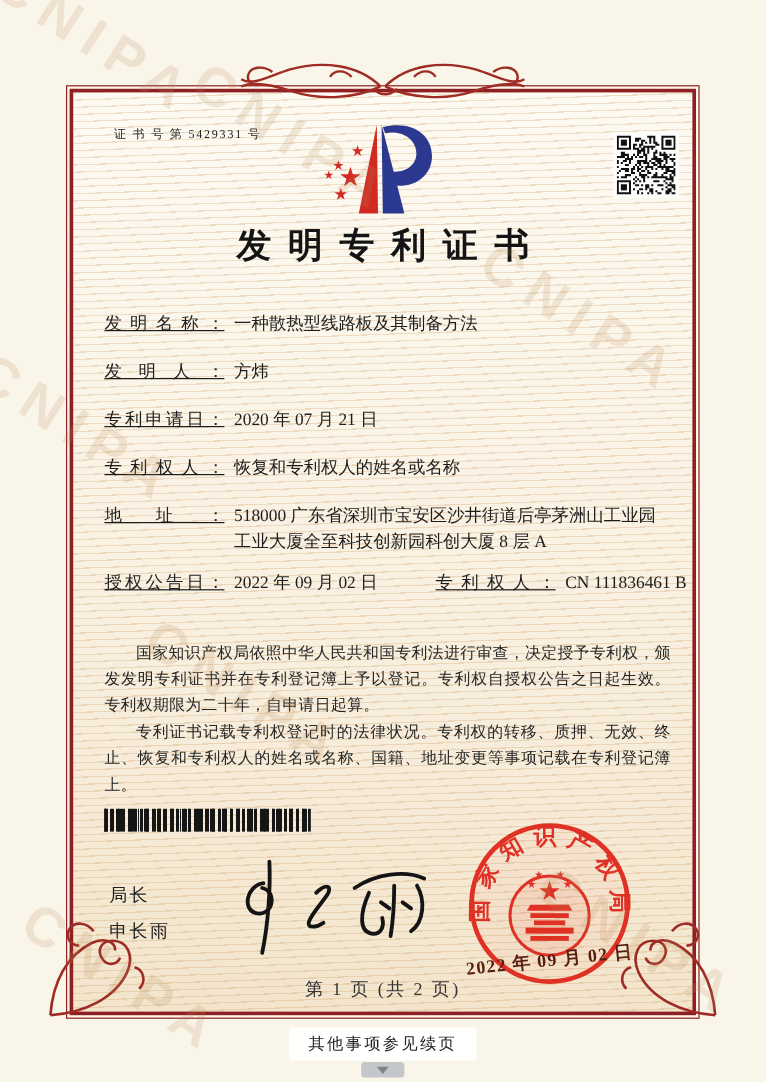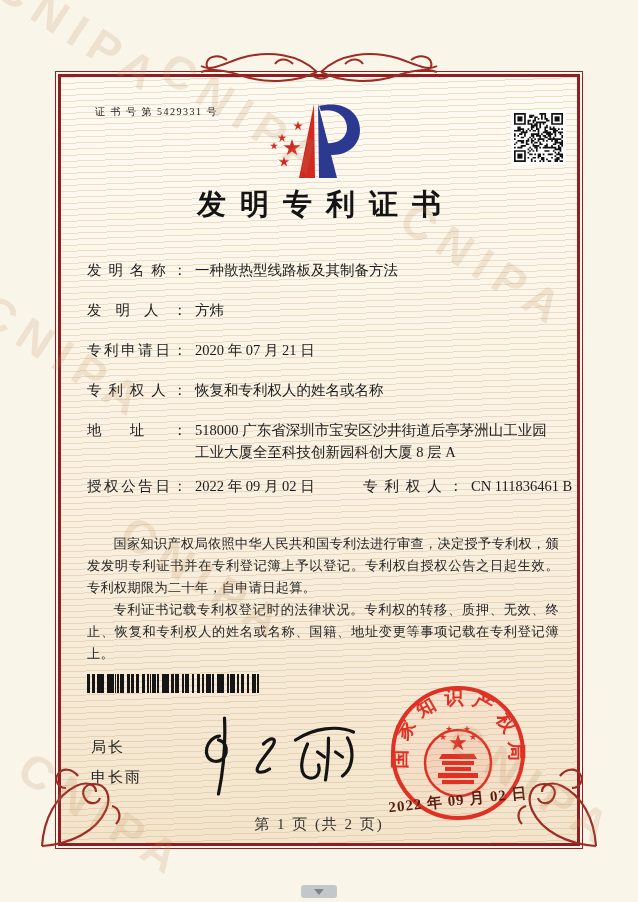--- a/index.html
+++ b/index.html
@@ -27,21 +27,21 @@
   .qr{position:absolute;left:450px;top:33px;width:55px;height:55px;background:#fdfdfd;padding:3px;box-sizing:border-box;}
   .qr svg{width:100%;height:100%;display:block;}
 
   .title{position:absolute;left:0;top:108px;width:100%;text-align:center;
          font-size:29px;font-weight:700;letter-spacing:14px;text-indent:14px;color:#141414;}
 
   .fields{position:absolute;left:26px;top:182px;width:478px;font-size:14.5px;}
   .frow{margin-bottom:18px;line-height:22px;white-space:nowrap;}
   .frow-addr{margin-bottom:12px;white-space:normal;}
   .flabel{display:inline-block;width:100px;text-align:justify;text-align-last:justify;
-          vertical-align:top;margin-right:8px;}
+          vertical-align:top;margin-right:8px;text-decoration:underline;}
   .fvalue{display:inline-block;vertical-align:top;}
   .fvalue-fixed{width:168px;}
   .addr-lines{display:inline-block;vertical-align:top;max-width:360px;}
 
   .paras{position:absolute;left:26px;top:456px;width:472px;font-size:13.2px;line-height:22px;
          text-align:justify;color:#262626;letter-spacing:0.3px;}
   .paras p{margin:0;text-indent:2em;}
 
   .barcode{position:absolute;left:26px;top:597px;width:172px;height:19px;
     background-image:
@@ -237,17 +237,18 @@
 
   <svg class="flourish fl-br" viewBox="0 0 92 92">
     <g stroke="#9e2c24" stroke-width="2.2" fill="none">
       <path d="M88,88 C60,86 34,74 24,52 C18,38 24,26 36,26 C46,26 50,34 44,42 C40,47 32,46 30,40"></path>
       <path d="M88,88 C86,60 74,38 54,28 C44,23 34,26 34,34"></path>
       <path d="M52,18 C58,10 68,10 72,16 C76,22 72,30 64,30"></path>
       <path d="M14,66 C8,60 10,50 18,48"></path>
     </g>
   </svg>
 
+  <div class="footer-note">其他事项参见续页</div>
   <div class="scroll-btn">
     <div class="tri"></div>
   </div>
 
 </div>
 
 </body></html>

